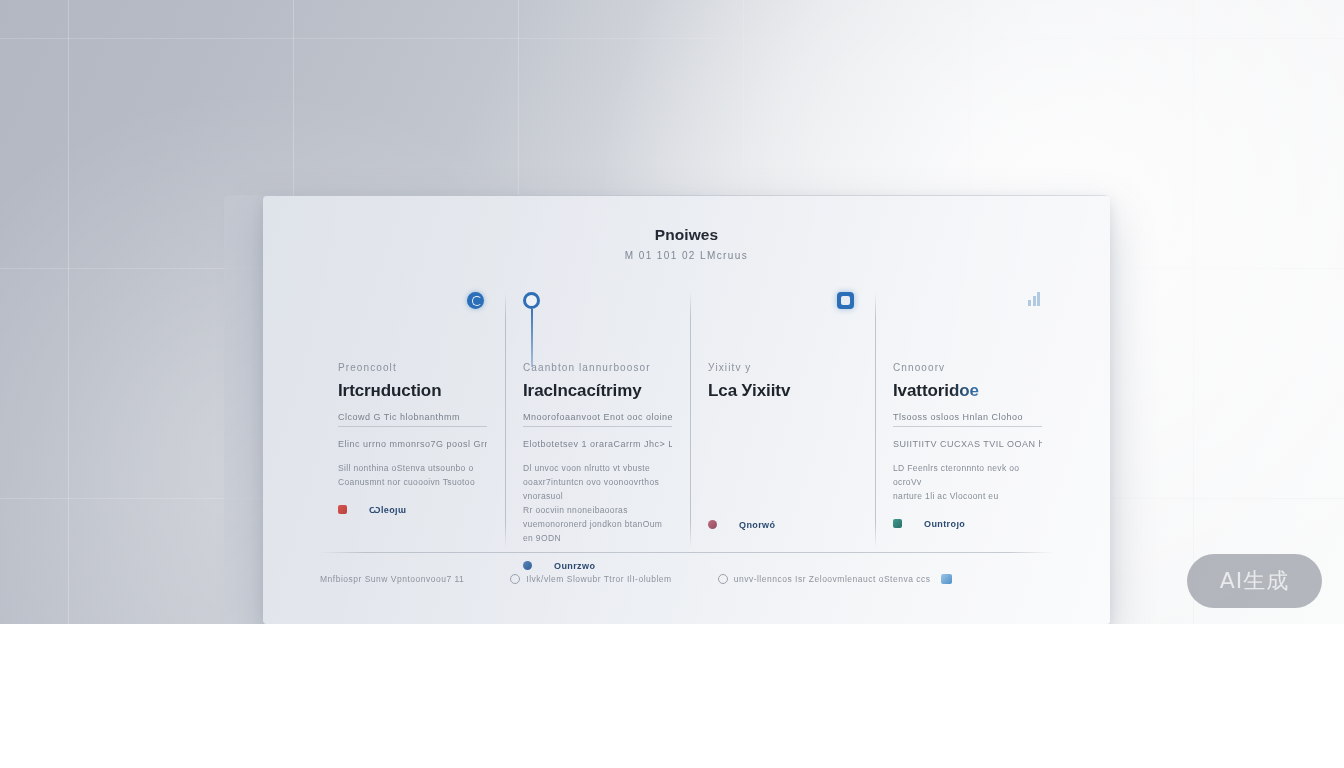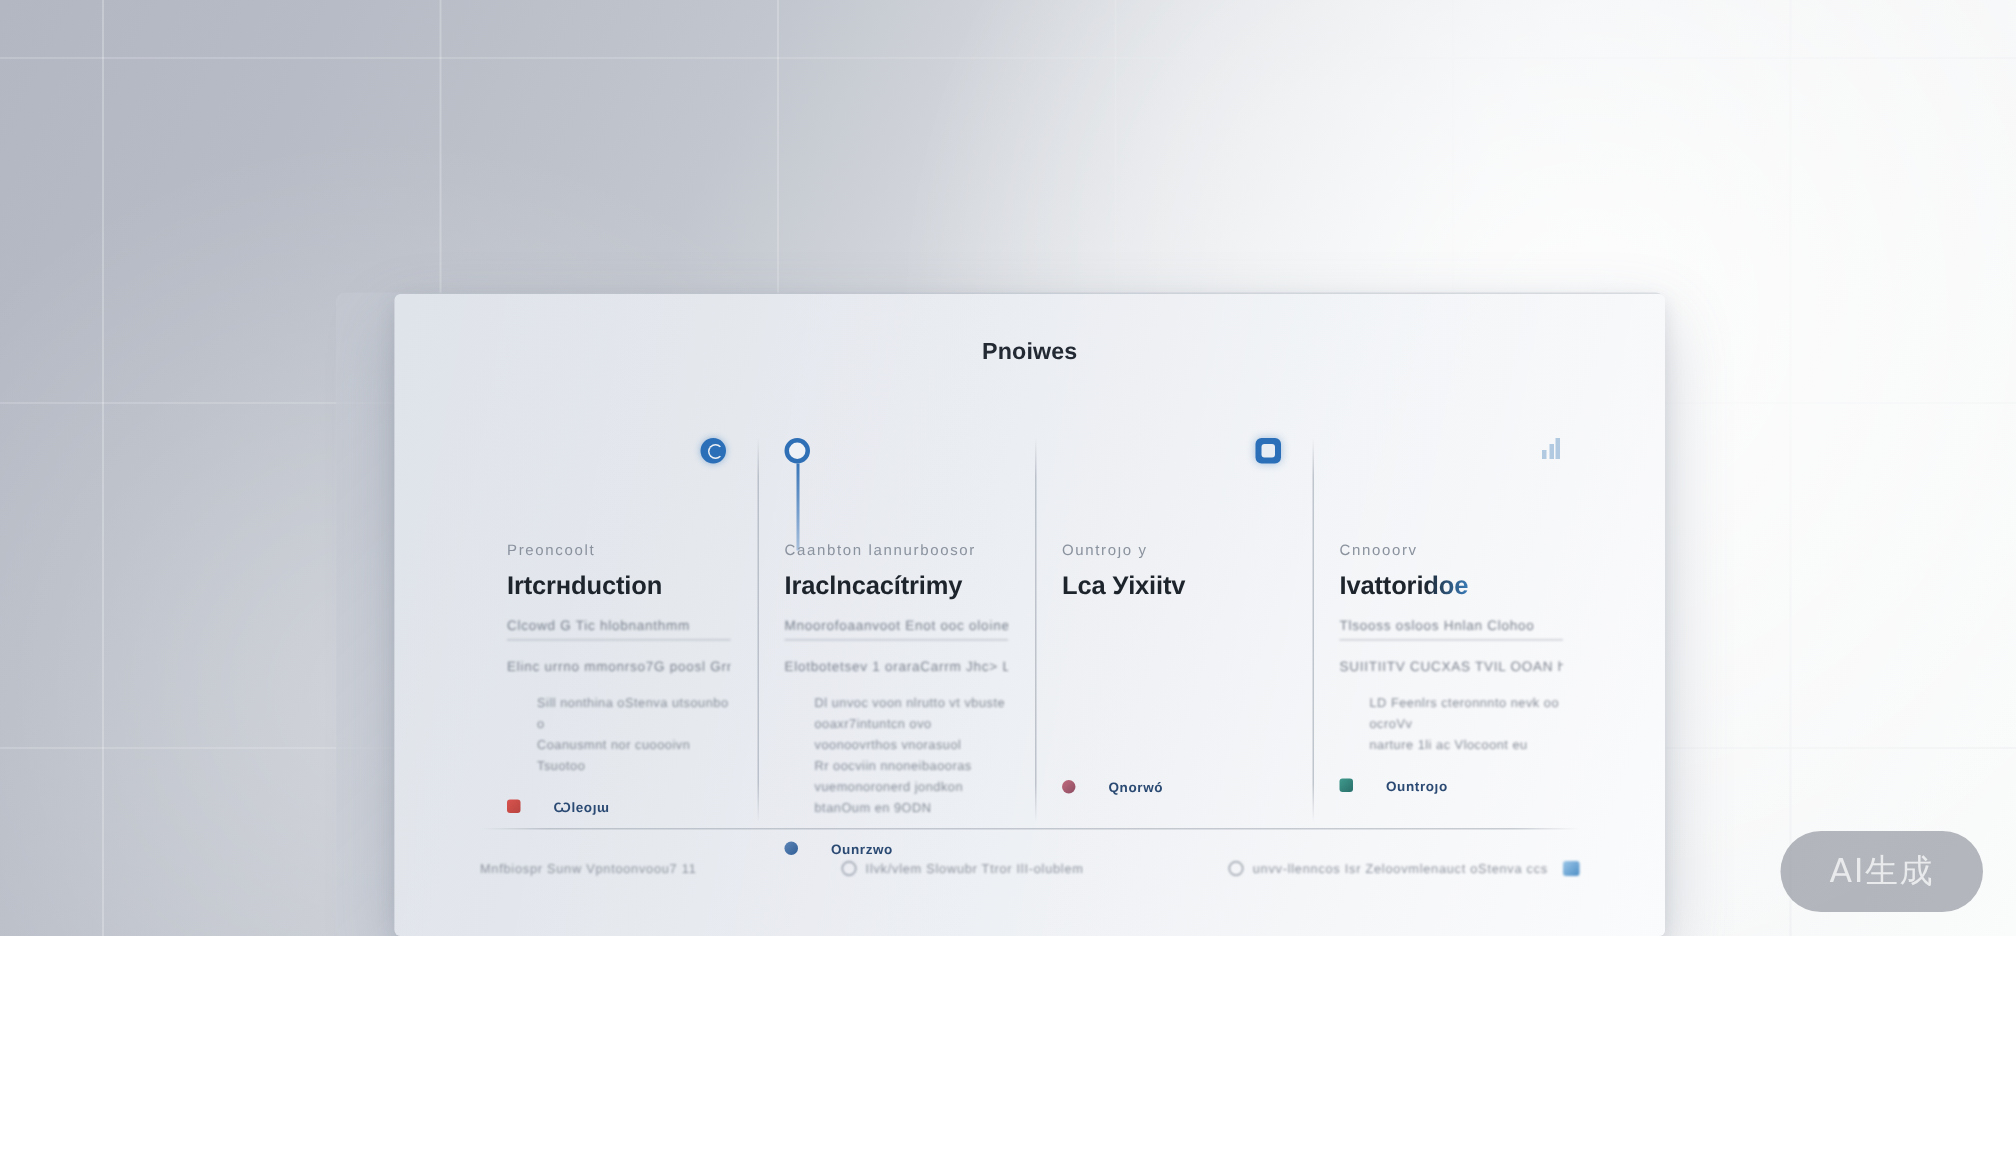--- a/index.html
+++ b/index.html
@@ -263,21 +263,20 @@
     white-space: nowrap;
     overflow: hidden;
   }
   .col-para {
     margin-top: 12px;
     font-size: 8.5px;
     line-height: 1.65;
     color: #868d98;
     letter-spacing: 0.35px;
     filter: blur(0.65px);
-    margin-left: 20px;
   }
   .col-link {
     margin-top: 16px;
     display: flex;
     align-items: flex-start;
     gap: 22px;
     font-size: 9px;
     font-weight: bold;
     color: #2b4a73;
     letter-spacing: 0.4px;
@@ -308,21 +307,22 @@
       rgba(150,158,170,0.50) 6%,
       rgba(150,158,170,0.50) 94%,
       rgba(150,158,170,0.00) 100%);
   }
   .panel-footer {
     position: absolute;
     left: 57px; right: 57px;
     top: 378px;
     display: flex;
     align-items: center;
-    justify-content: space-between;
+    justify-content: flex-start;
+    gap: 46px;
     font-size: 8.5px;
     color: #8d939e;
     letter-spacing: 0.5px;
     filter: blur(0.6px);
   }
   .footer-item { display: flex; align-items: center; gap: 6px; white-space: nowrap; }
   .dot-o {
     width: 8px; height: 8px;
     border-radius: 50%;
     border: 1px solid #9aa1ac;
@@ -361,20 +361,21 @@
   <div class="bg-glow"></div>
   <div class="bg-soft-left"></div>
 
   <div class="panel-shadow"></div>
 
   <div class="panel">
     <div class="panel-sheen"></div>
 
     <div class="panel-header">
       <div class="panel-title">Pnoiwes</div>
+      <div class="panel-subtitle">M 01 101 02 LMcruus</div>
     </div>
 
     <div class="columns">
 
       <div class="col">
         <div class="col-icon icon-c1">
           <div class="badge-round"></div>
         </div>
         <div class="col-body">
           <div class="col-eyebrow">Preoncoolt</div>
@@ -411,21 +412,21 @@
             <span>Ounrzwo</span>
           </div>
         </div>
       </div>
 
       <div class="col">
         <div class="col-icon icon-c3">
           <div class="badge-square"></div>
         </div>
         <div class="col-body">
-          <div class="col-eyebrow">Ountroȷo у</div>
+          <div class="col-eyebrow">Уіхііtv у</div>
           <div class="col-heading">Lca Уіхііtv</div>
           <div class="col-link" style="margin-top:119px">
             <span class="link-glyph glyph-rose"></span>
             <span>Qnorwó</span>
           </div>
         </div>
       </div>
 
       <div class="col">
         <div class="col-icon icon-c4">

